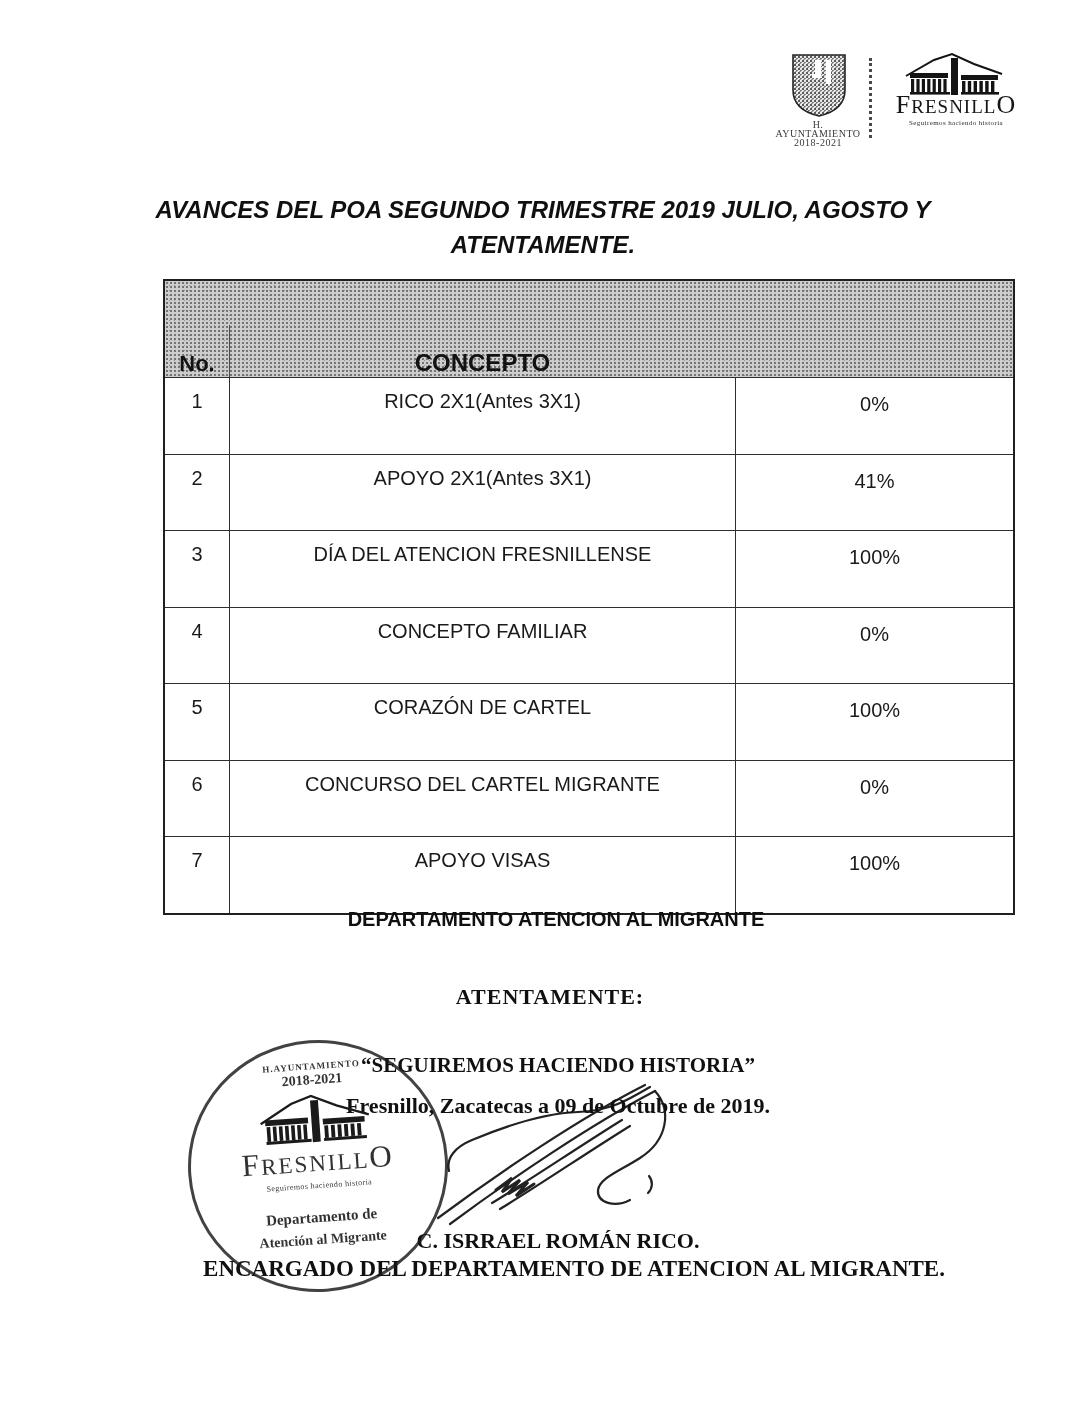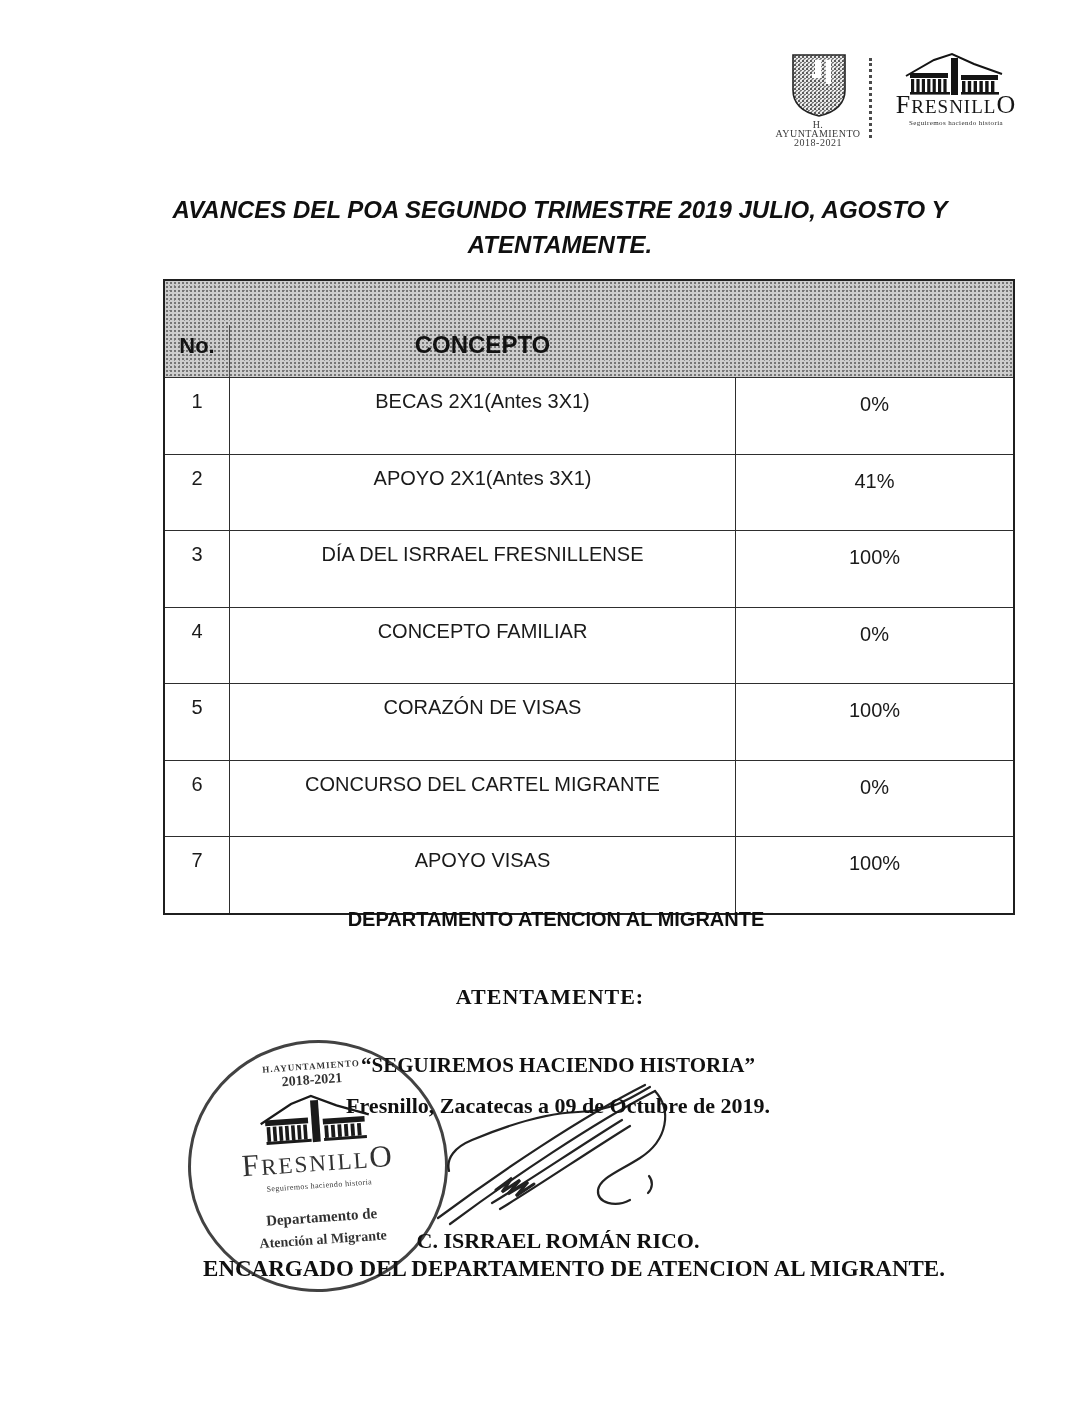--- a/index.html
+++ b/index.html
@@ -16,31 +16,31 @@
         border-left:3px dotted #4a4a4a;}
   .building-svg-head{position:absolute;left:132px;top:10px;}
   .brand-name{position:absolute;left:116px;top:50px;width:140px;text-align:center;
         font-family:"Liberation Serif",serif;color:#151515;letter-spacing:1px;white-space:nowrap;}
   .brand-name .big{font-size:26px;}
   .brand-name .mid{font-size:19px;}
   .brand-tagline{position:absolute;left:118px;top:79px;width:136px;text-align:center;
         font-family:"Liberation Serif",serif;font-size:7px;color:#2c2c2c;letter-spacing:.4px;}
 
   
-  .doc-title{position:absolute;left:116px;top:192px;width:888px;text-align:center;
+  .doc-title{position:absolute;left:99px;top:192px;width:888px;text-align:center;
         font-style:italic;font-weight:bold;font-size:24px;line-height:35px;color:#101010;}
 
   
   .tbl{position:absolute;left:163px;top:279px;width:848px;border:2px solid #1f1f1f;background:#fff;}
   .thead{display:grid;grid-template-columns:64px 506px 1fr;height:96px;
         background-color:#cdcdcd;
         background-image:radial-gradient(#6e6e6e 0.7px, transparent 0.8px),
                          radial-gradient(#8f8f8f 0.6px, transparent 0.75px);
         background-size:4px 4px,5px 5px;background-position:0 0,2px 2px;}
-  .th{display:flex;align-items:flex-end;justify-content:center;padding-bottom:18px;
+  .th{display:flex;align-items:flex-end;justify-content:center;
         font-weight:bold;font-size:24px;color:#121212;}
   .th.no{font-size:22px;}
   .thead .th + .th{border-left:1.5px solid #4a4a4a;margin-top:44px;}
   .trow{display:grid;grid-template-columns:64px 506px 1fr;height:75.5px;
         border-top:1.5px solid #2e2e2e;}
   .td{display:flex;justify-content:center;align-items:flex-start;padding-top:12px;
         font-size:20px;color:#1a1a1a;}
   .trow .td + .td{border-left:1.5px solid #2e2e2e;}
   .td.pct{padding-top:15px;}
 
@@ -132,41 +132,41 @@
     <div>ATENTAMENTE.</div>
   </div>
 
   <div class="tbl">
     <div class="thead">
       <div class="th no">No.</div>
       <div class="th">CONCEPTO</div>
     </div>
     <div class="trow">
       <div class="td">1</div>
-      <div class="td">BECAS 2X1(Antes 3X1)</div>
+      <div class="td">RICO 2X1(Antes 3X1)</div>
       <div class="td pct">0%</div>
     </div>
     <div class="trow">
       <div class="td">2</div>
       <div class="td">APOYO 2X1(Antes 3X1)</div>
       <div class="td pct">41%</div>
     </div>
     <div class="trow">
       <div class="td">3</div>
-      <div class="td">DÍA DEL ISRRAEL FRESNILLENSE</div>
+      <div class="td">DÍA DEL ATENCION FRESNILLENSE</div>
       <div class="td pct">100%</div>
     </div>
     <div class="trow">
       <div class="td">4</div>
       <div class="td">CONCEPTO FAMILIAR</div>
       <div class="td pct">0%</div>
     </div>
     <div class="trow">
       <div class="td">5</div>
-      <div class="td">CORAZÓN DE VISAS</div>
+      <div class="td">CORAZÓN DE CARTEL</div>
       <div class="td pct">100%</div>
     </div>
     <div class="trow">
       <div class="td">6</div>
       <div class="td">CONCURSO DEL CARTEL MIGRANTE</div>
       <div class="td pct">0%</div>
     </div>
     <div class="trow">
       <div class="td">7</div>
       <div class="td">APOYO VISAS</div>

